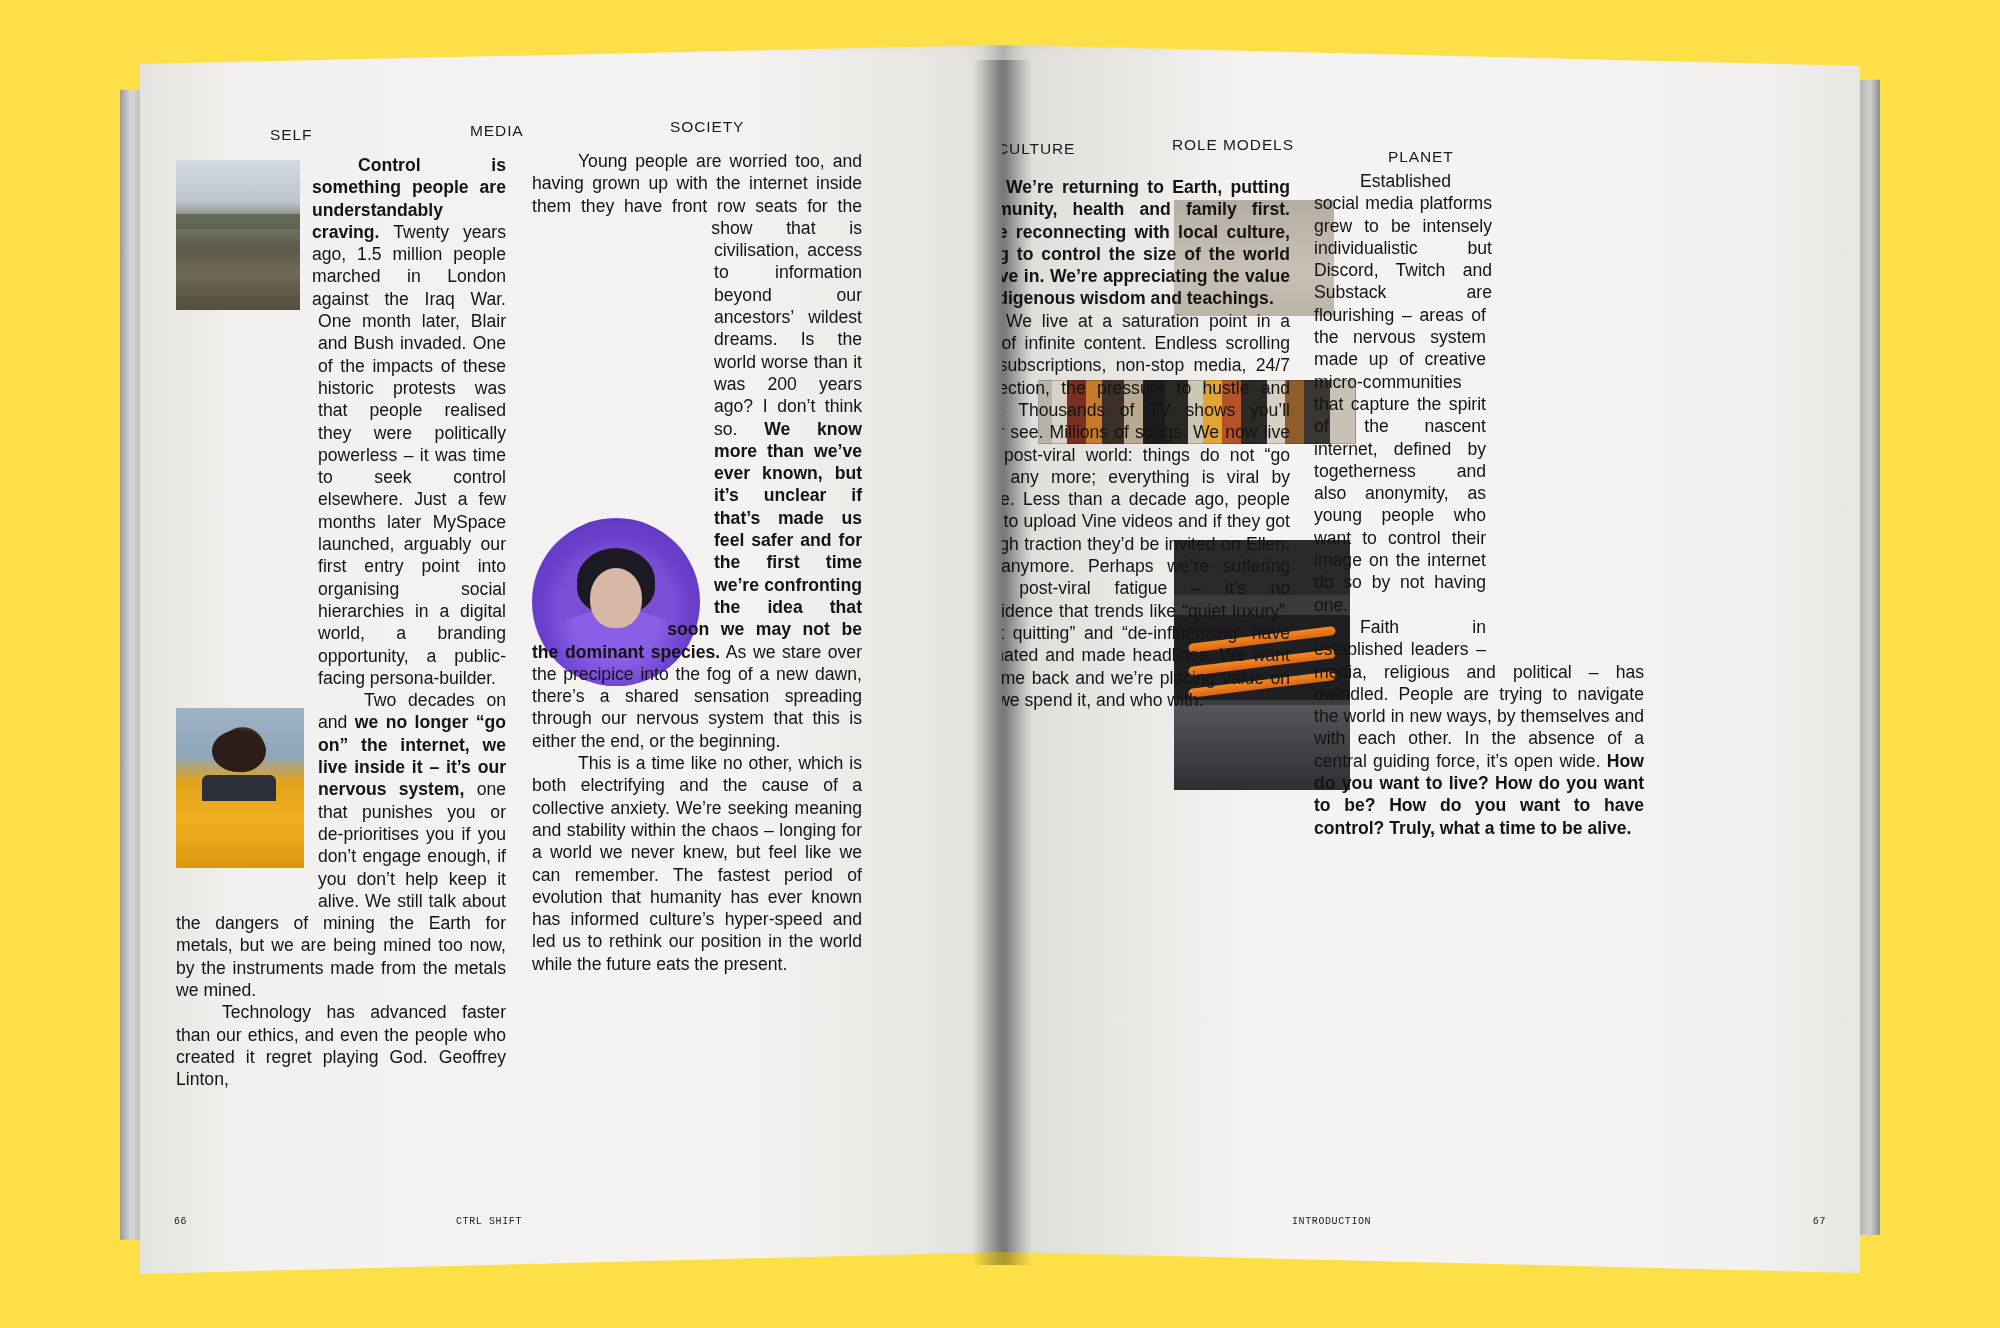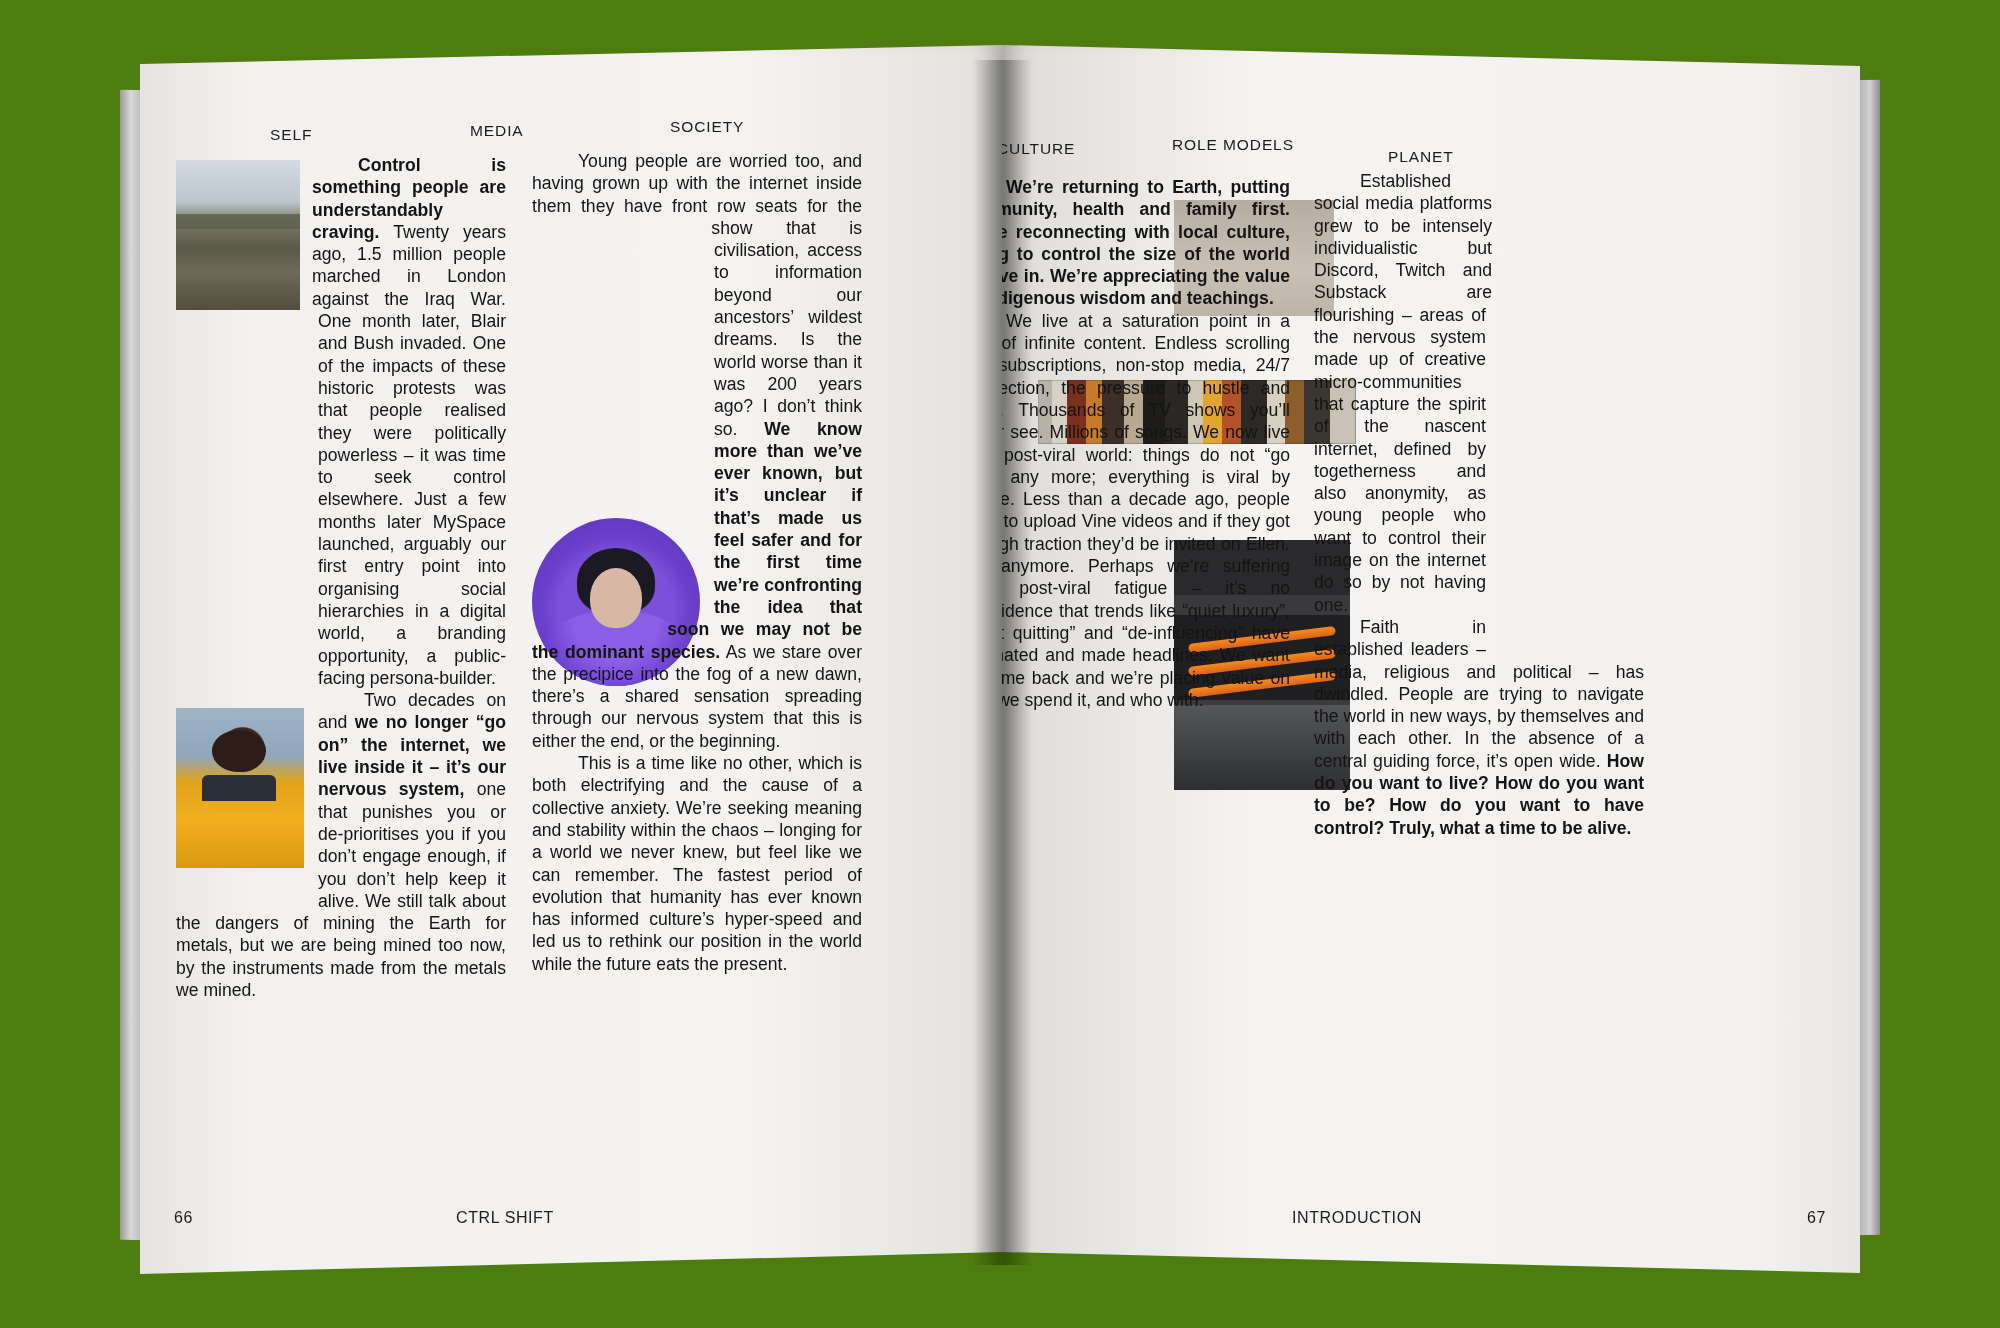--- a/index.html
+++ b/index.html
@@ -11,21 +11,21 @@
     width: 2000px;
     height: 1328px;
     overflow: hidden;
     font-family: "Liberation Sans", sans-serif;
   }
 
   #spread {
     position: absolute;
     left: 0; top: 0;
     width: 2000px; height: 1328px;
-    background: #4d7c0f;
+    background: #fde047;
   }
 
   
   .book {
     position: absolute;
     left: 120px;
     top: 40px;
     width: 1760px;
     height: 1245px;
   }
@@ -109,23 +109,24 @@
     hyphens: auto;
   }
   .col p { margin: 0 0 0 0; text-indent: 46px; }
   .col p.noindent { text-indent: 0; }
   .bold { font-weight: 700; }
 
   
   .folio {
     position: absolute;
     bottom: 58px;
-    font-size: 16px;
+    font-size: 10px;
     color: #1c1c1c;
     letter-spacing: 0.6px;
+    font-family: Liberation Mono, monospace;
   }
 
   
   .img {
     position: absolute;
     background-size: cover;
     background-repeat: no-repeat;
   }
 
   .img-landscape {
@@ -253,20 +254,21 @@
           <div class="hood"></div>
           <div class="face"></div>
         </div>
 
         <div class="col" id="col1" style="left:36px; top:114px; width:330px;">
           <div style="float:left; width:124px; height:164px; shape-outside:inset(0); margin:0 12px 0 0;"></div>
           <div style="float:left; width:130px; height:180px; shape-outside:inset(0); margin:402px 12px 0 0; clear:left;"></div>
           <div id="col1-body">
               <p><span class="bold">Control is something people are understandably craving.</span><span> Twenty years ago, 1.5 million people marched in London against the Iraq War. One month later, Blair and Bush invaded. One of the impacts of these historic protests was that people realised they were politically powerless – it was time to seek control elsewhere. Just a few months later MySpace launched, arguably our first entry point into organising social hierarchies in a digital world, a branding opportunity, a public-facing persona-builder.</span></p>
               <p><span>Two decades on and </span><span class="bold">we no longer “go on” the internet, we live inside it – it’s our nervous system,</span><span> one that punishes you or de-prioritises you if you don’t engage enough, if you don’t help keep it alive. We still talk about the dangers of mining the Earth for metals, but we are being mined too now, by the instruments made from the metals we mined.</span></p>
+              <p><span>Technology has advanced faster than our  ethics, and even the people who created it regret playing God. Geoffrey Linton,</span></p>
             </div>
         </div>
 
         <div class="col" id="col2" style="left:392px; top:110px; width:330px;">
           <div style="float:left; width:178px; height:186px; shape-outside:circle(50% at 50% 50%); margin:356px 10px 0 -6px;"></div>
           <div id="col2-body">
               <p><span>Young people are worried too, and having grown up with the internet inside them they have front row seats for the show that is civilisation, access to information beyond our ancestors’ wildest dreams. Is the world  worse than it was 200 years ago? I don’t think so. </span><span class="bold">We know more than we’ve ever known, but it’s unclear if that’s made us feel safer and for the first time we’re confronting the idea that soon we may not be the dominant species.</span><span> As we stare over the precipice into the fog of a new dawn, there’s a shared sensation spreading through our nervous system that this is either the end, or the beginning.</span></p>
               <p><span>This is a time like no other, which is both electrifying and the cause of a collective anxiety. We’re seeking meaning and stability within the chaos – longing for a world we never knew, but feel like we can remember. The fastest period of evolution that humanity has ever known has informed culture’s hyper-speed and led us to rethink our position in the world while the future eats the present.</span></p>
             </div>
         </div>

